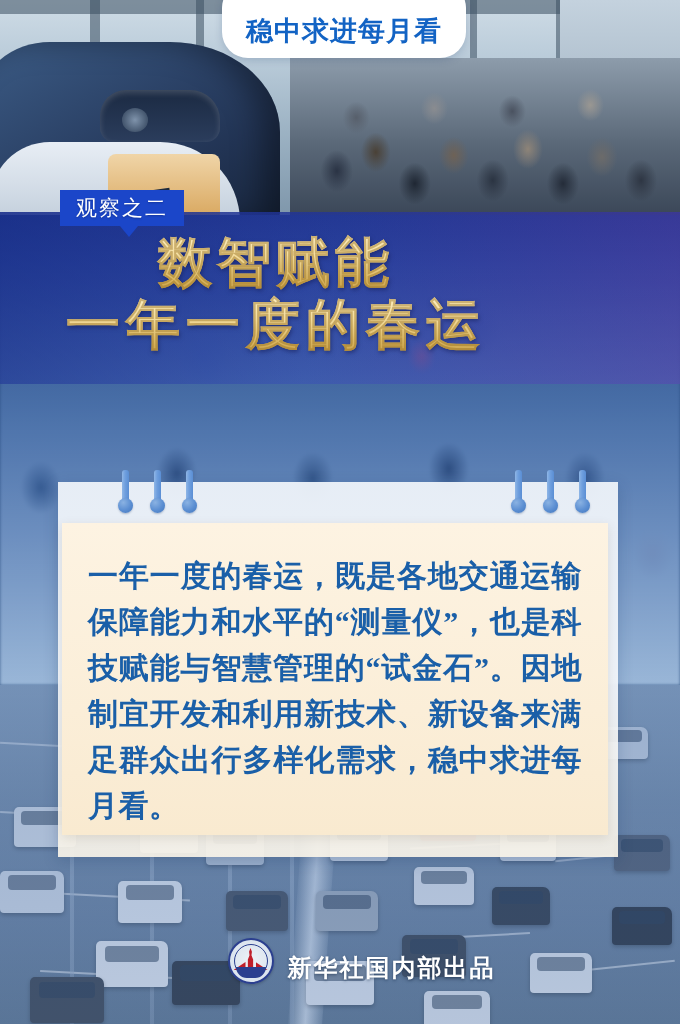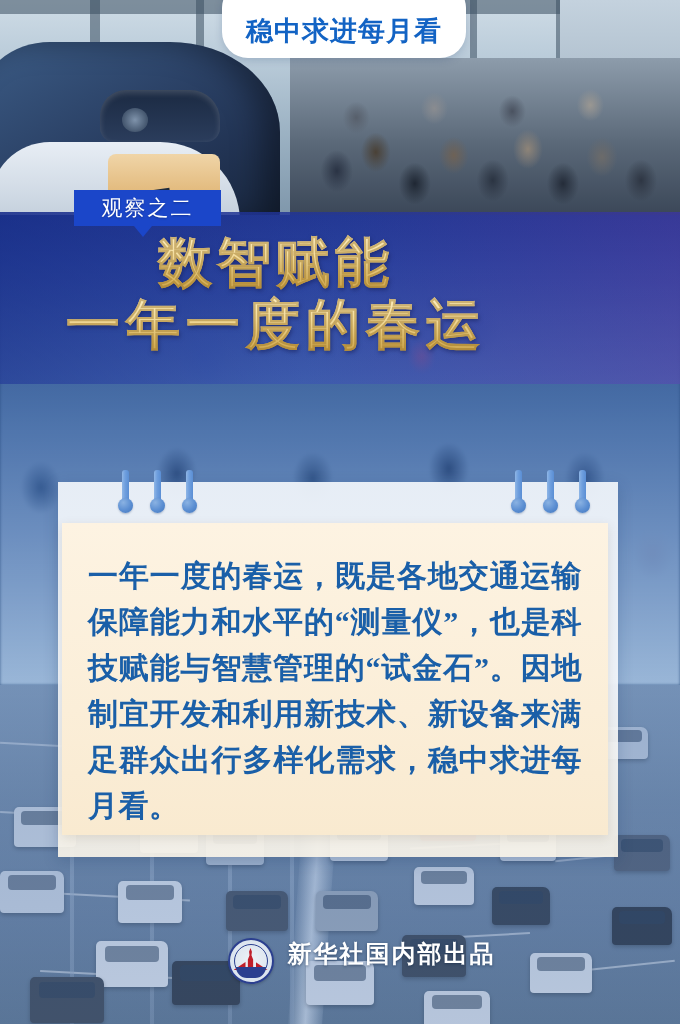--- a/index.html
+++ b/index.html
@@ -182,22 +182,22 @@
     z-index:30;
   }
   #top-badge .txt {
     font-family:"Liberation Sans", sans-serif;
     font-weight:bold; font-size:27px; letter-spacing:1px;
     color:#1263c4;
   }
 
   
   #tag {
-    position:absolute; left:74px; top:190px;
-    width:147px; height:36px;
+    position:absolute; left:60px; top:190px;
+    width:124px; height:36px;
     background:#1b46c9;
     z-index:26;
   }
   #tag .txt {
     position:absolute; inset:0;
     display:flex; align-items:center; justify-content:center;
     font-family:"Liberation Serif", serif;
     font-size:21px; color:#ffffff; letter-spacing:2px;
     text-shadow:0 1px 2px rgba(0,0,0,.25);
   }
@@ -262,21 +262,21 @@
   .pin .head {
     position:absolute; left:0; top:28px;
     width:15px; height:15px; border-radius:50%;
     background:radial-gradient(circle at 35% 30%,#8ab2e2 0%,#5b8ed2 55%,#4376bb 100%);
     box-shadow:0 1px 2px rgba(20,50,100,.3);
   }
 
   
   #footer {
     position:absolute; left:0; top:938px; width:680px;
-    display:flex; align-items:flex-start; justify-content:center;
+    display:flex; align-items:flex-end; justify-content:center;
     gap:14px; z-index:30;padding-left:43px;
   }
   #footer .logo {
     width:46px; height:46px; border-radius:50%;
     background:radial-gradient(circle at 50% 50%,#eef2f7 0%,#dbe4ee 70%,#c2d0e0 100%);
     border:2px solid #2b3f8f;
     position:relative; overflow:hidden;
     box-shadow:0 1px 3px rgba(0,0,0,.25);
   }
   #footer .logo .tower {

